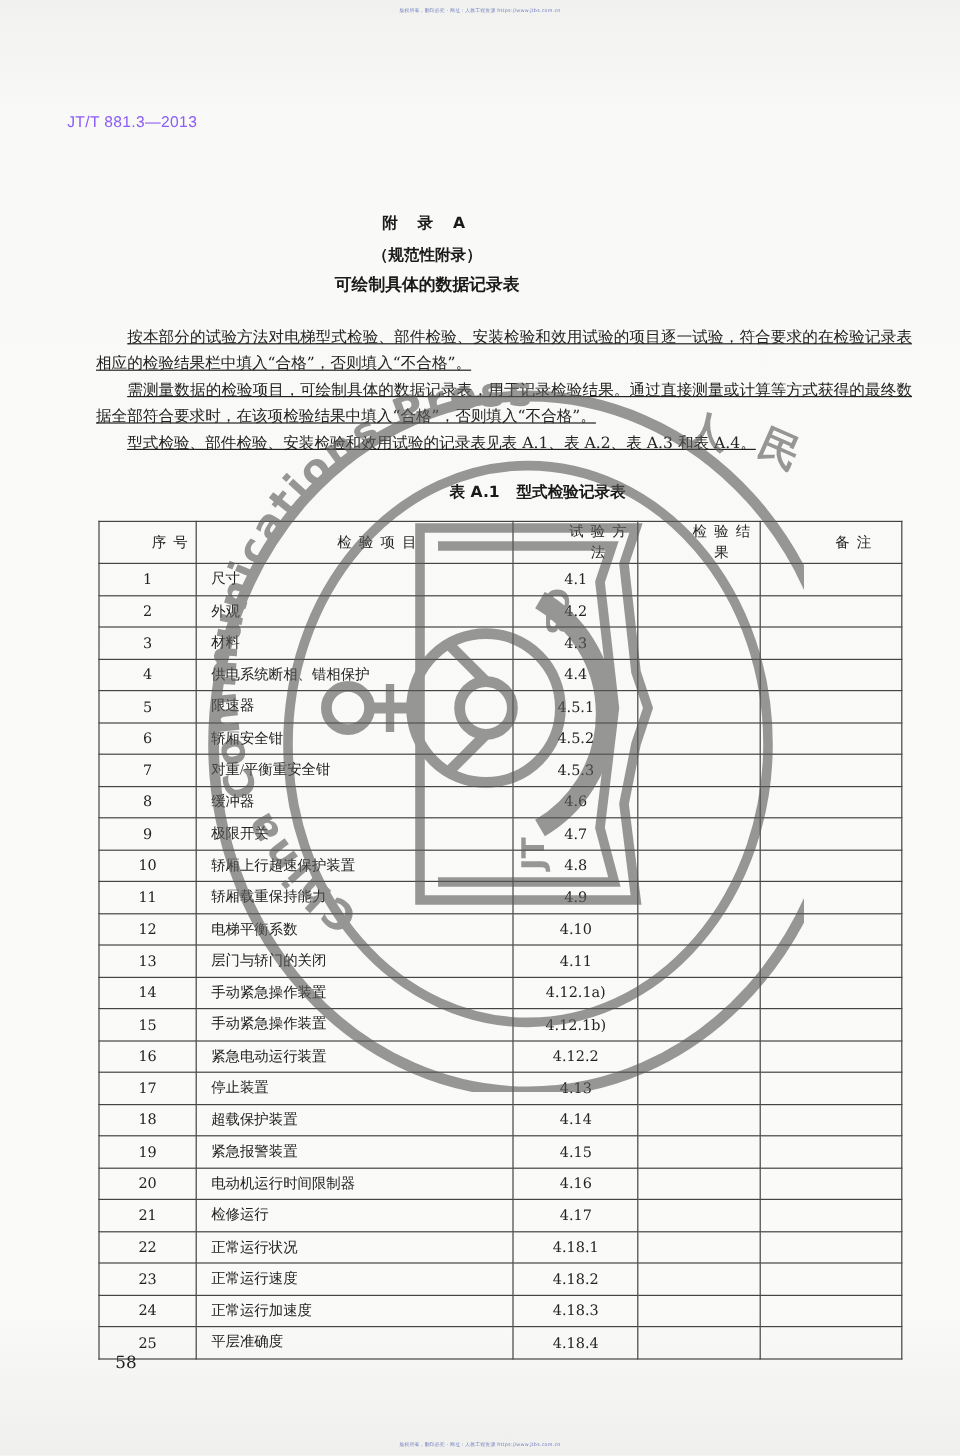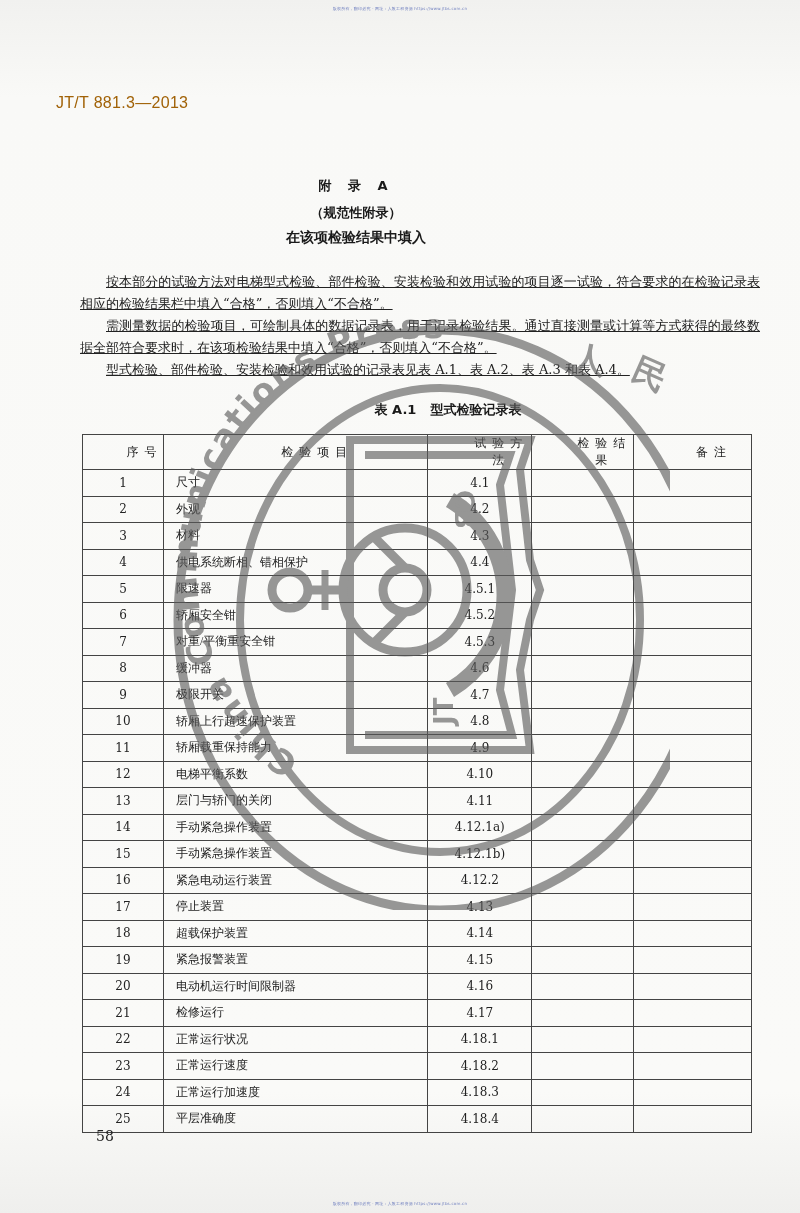--- a/index.html
+++ b/index.html
@@ -13,21 +13,21 @@
     position: absolute; inset: 0;
     background: linear-gradient(180deg, #f1f1ef 0%, #f9f9f7 8%, #fafaf8 90%, #efefed 100%);
   }
   .tiny-wm {
     position: absolute; left: 0; width: 800px; text-align: center;
     font-family: "DejaVu Sans", sans-serif; font-size: 4px; color: #6f7fbf;
     letter-spacing: 0.2px;
   }
   .std-code {
     position: absolute; left: 56px; top: 94px;
-    font-family: "Liberation Sans", sans-serif; font-size: 16px; color: #a16207;
+    font-family: "Liberation Sans", sans-serif; font-size: 13px; color: #8b5cf6;
     letter-spacing: 0.3px;
   }
   .appendix-title {
     position: absolute; left: 0; width: 712px; text-align: center;
     font-family: "DejaVu Sans", sans-serif; color: #1a1a1a;
   }
   .t1 { top: 177px; font-size: 13px; font-weight: bold; letter-spacing: 6px; }
   .t2 { top: 204px; font-size: 13px; font-weight: bold; }
   .t3 { top: 229px; font-size: 14px; font-weight: bold; }
   .body-text {
@@ -66,21 +66,21 @@
 <body>
 
 <div class="page-shade"></div>
 
 <div class="tiny-wm" style="top:6px">版权所有，翻印必究 · 网址：人教工程资源 https://www.jtbs.com.cn</div>
 
 <div class="std-code">JT/T 881.3—2013</div>
 
 <div class="appendix-title t1">附 录 A</div>
 <div class="appendix-title t2">（规范性附录）</div>
-<div class="appendix-title t3">在该项检验结果中填入</div>
+<div class="appendix-title t3">可绘制具体的数据记录表</div>
 
 <div class="body-text" style="top:271px">
   <p>按本部分的试验方法对电梯型式检验、部件检验、安装检验和效用试验的项目逐一试验，符合要求的在检验记录表相应的检验结果栏中填入“合格”，否则填入“不合格”。</p>
   <p>需测量数据的检验项目，可绘制具体的数据记录表，用于记录检验结果。通过直接测量或计算等方式获得的最终数据全部符合要求时，在该项检验结果中填入“合格”，否则填入“不合格”。</p>
   <p>型式检验、部件检验、安装检验和效用试验的记录表见表 A.1、表 A.2、表 A.3 和表 A.4。</p>
 </div>
 
 <div class="table-caption">
   <span class="num">表 A.1</span><span>型式检验记录表</span>
 </div>

